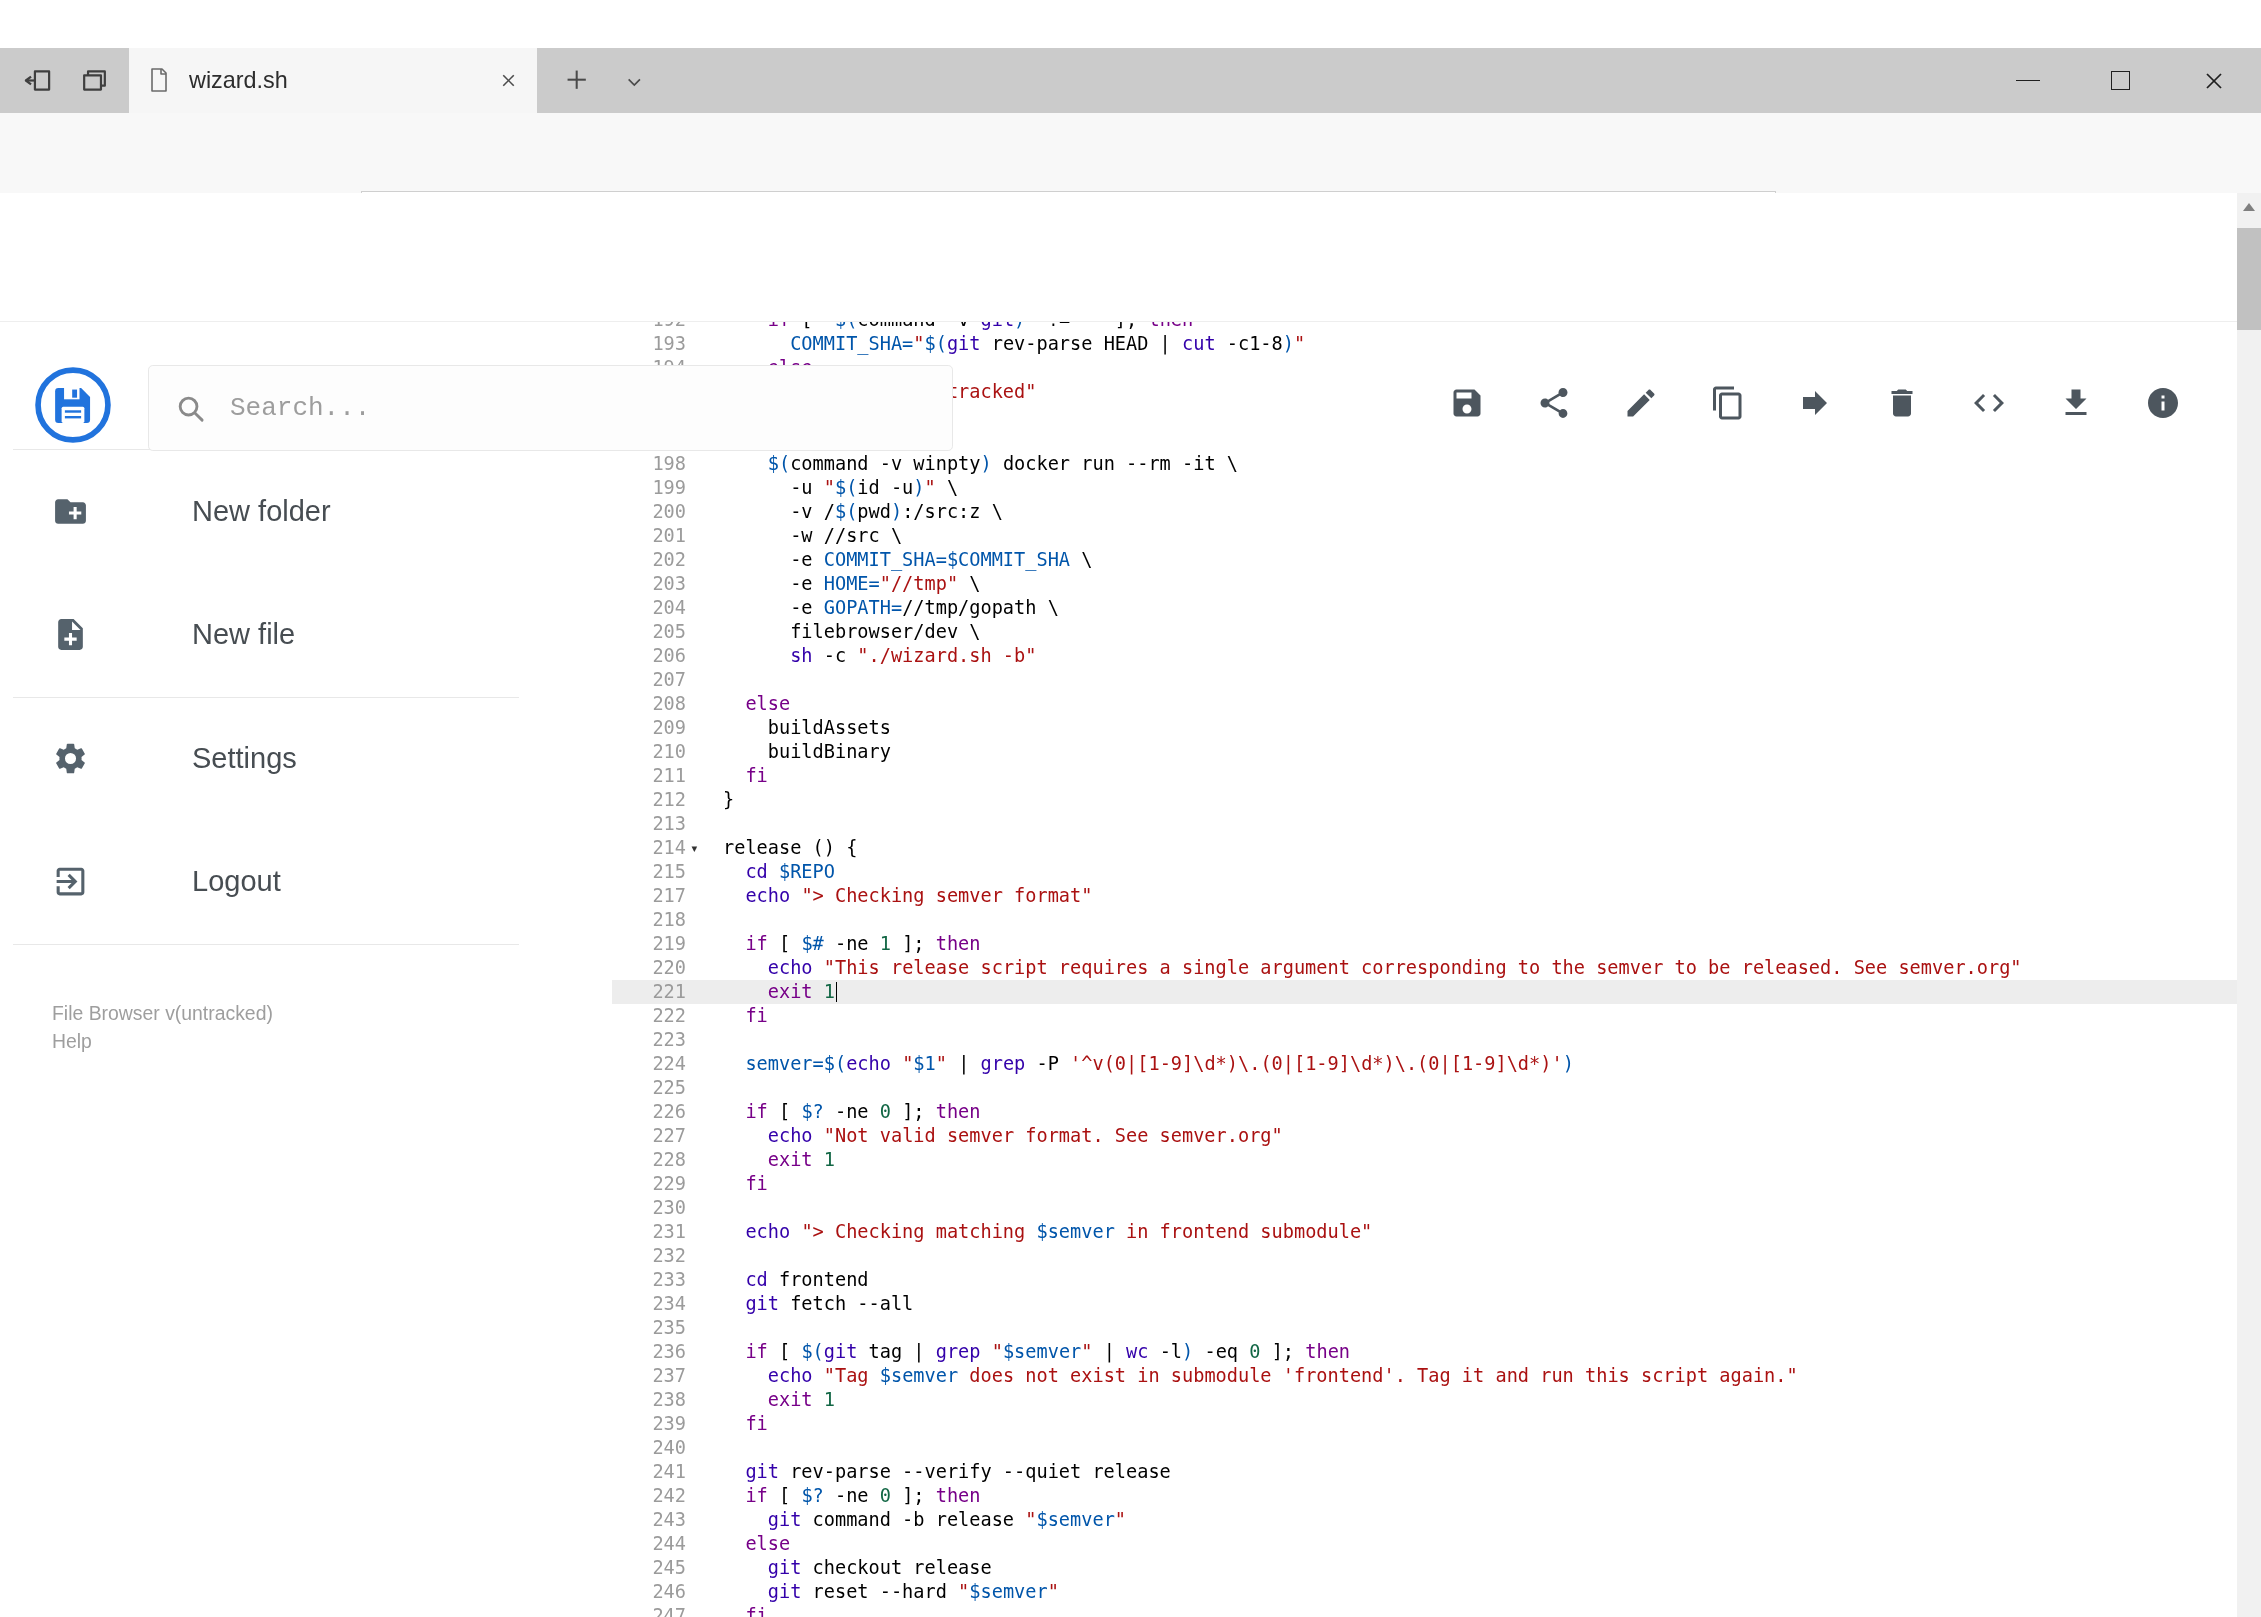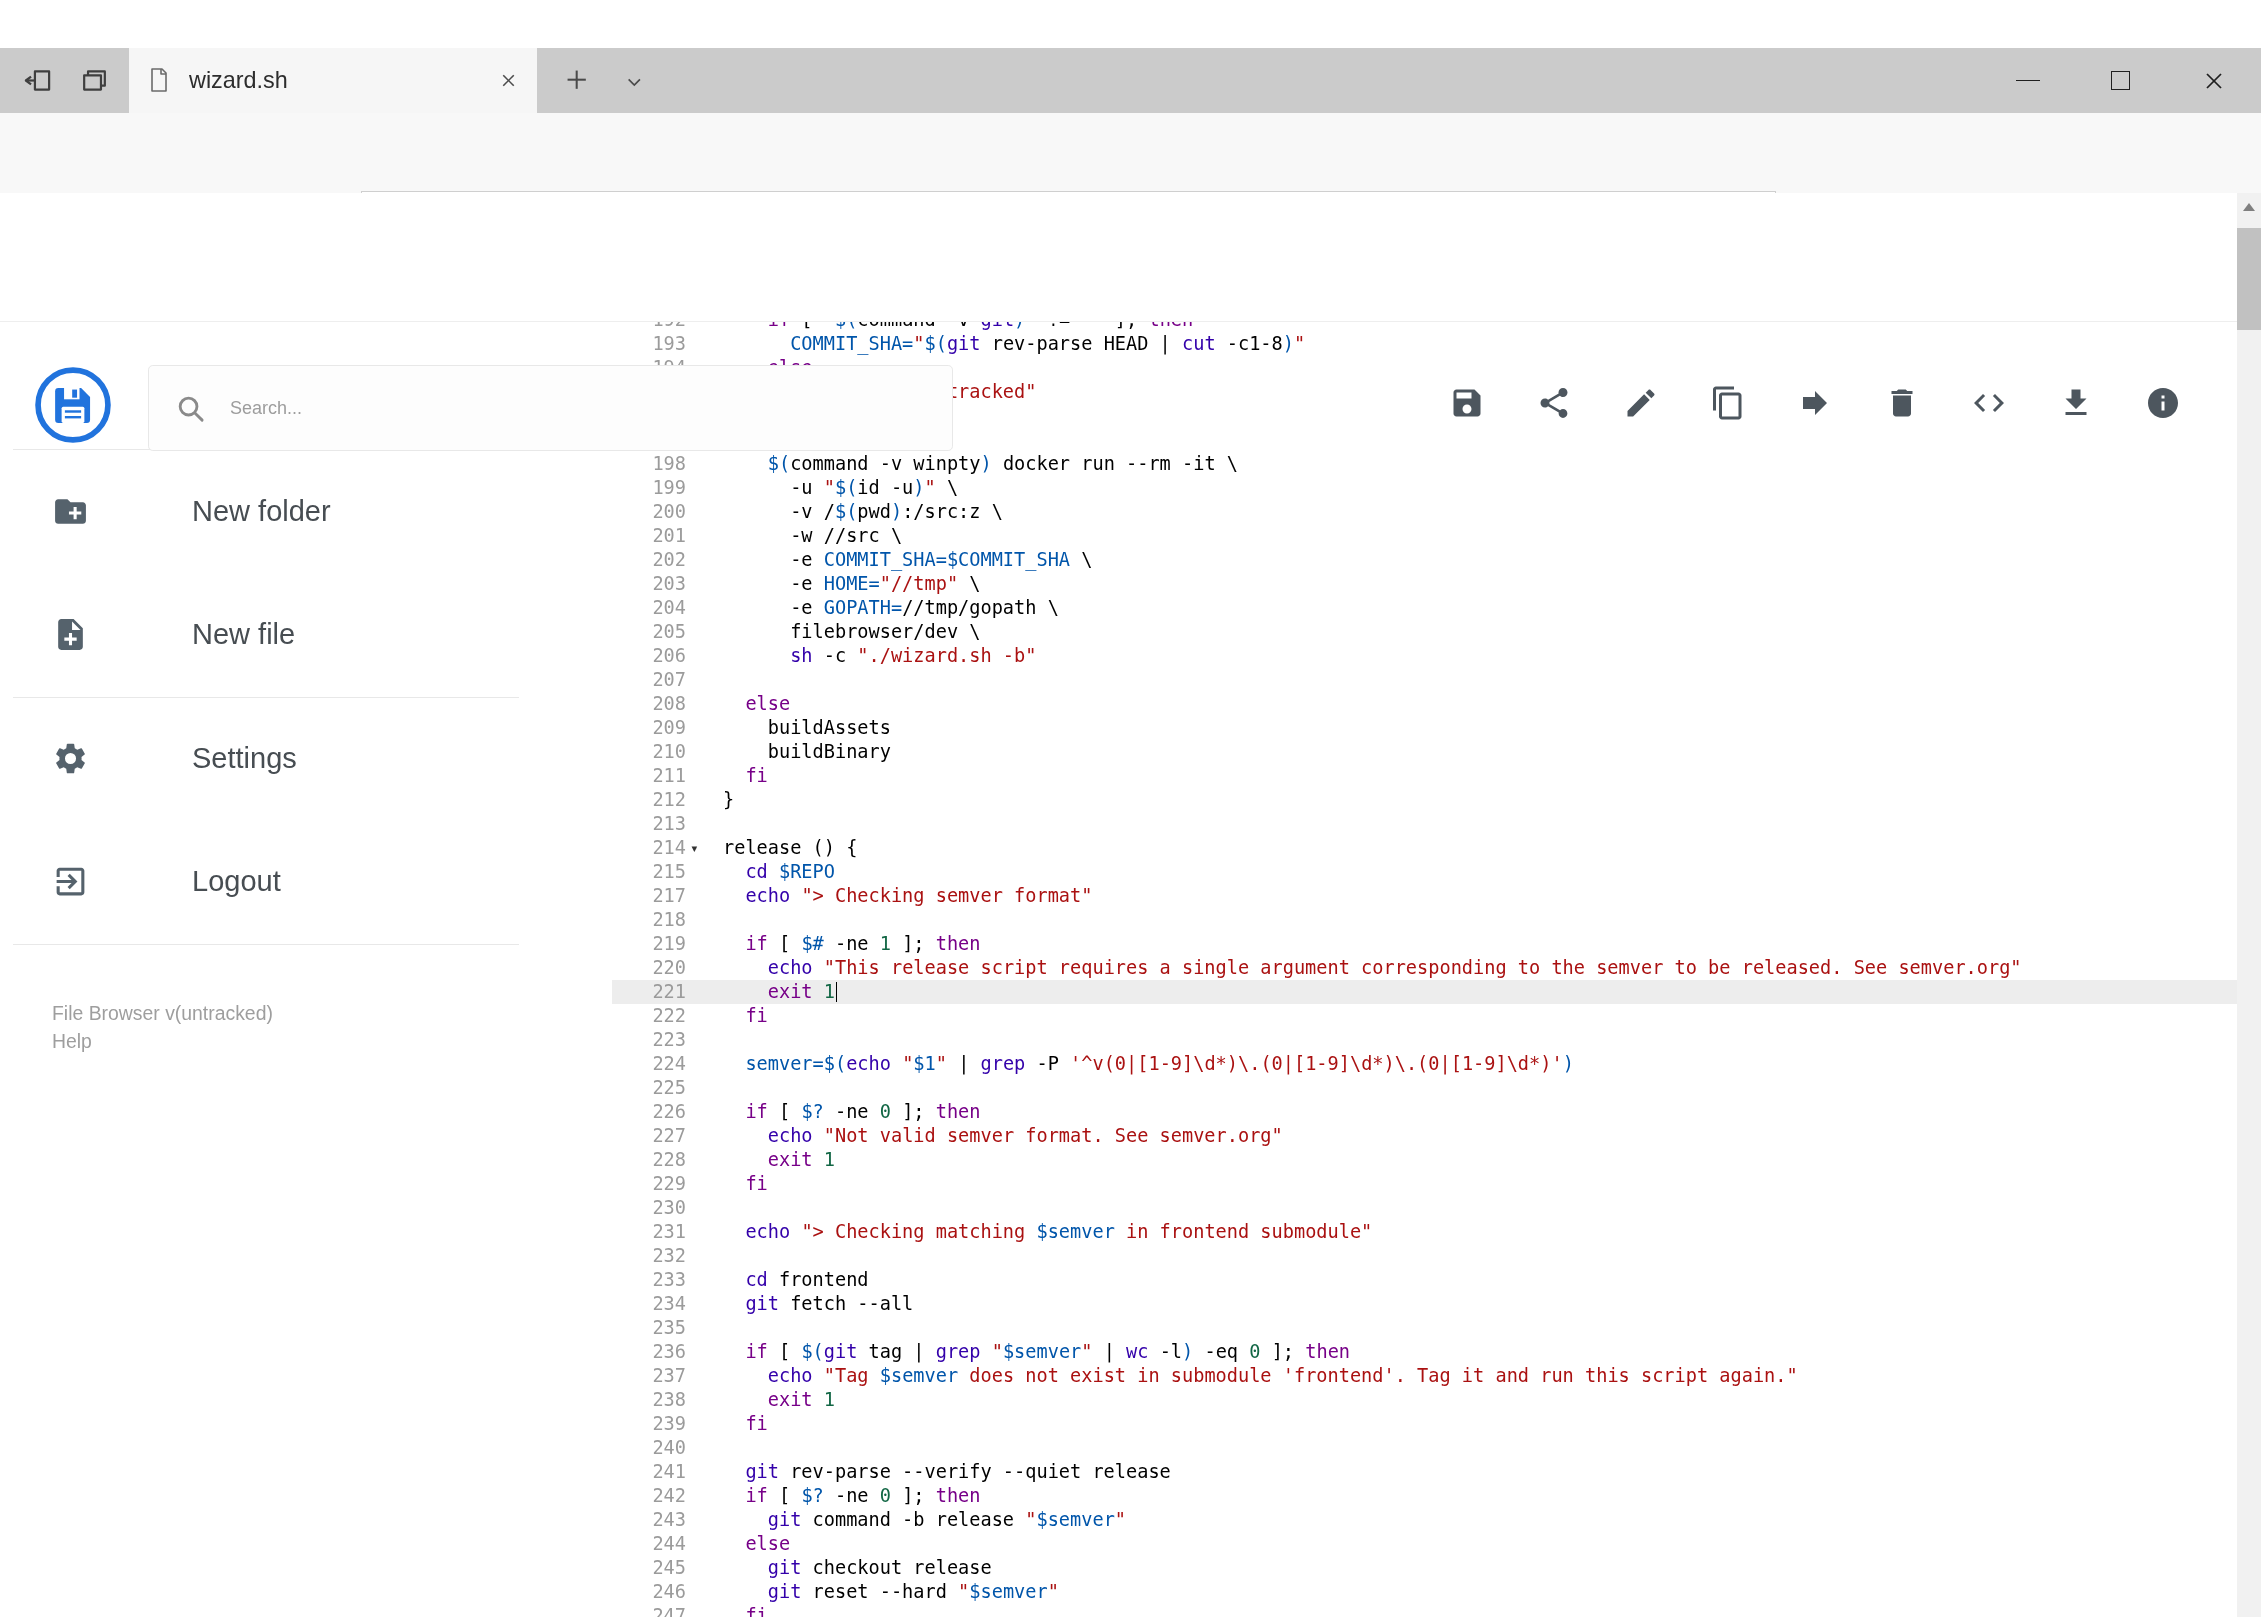--- a/index.html
+++ b/index.html
@@ -40,22 +40,22 @@
   #btn-reading{left:1769px}#btn-star{left:1833px}#btn-hub{left:1951px}
   #btn-pen{left:2030px}#btn-share{left:2111px}#btn-more{left:2190px}
 
   
   #appheader{position:absolute;left:0;top:145px;width:2261px;height:129px;background:#fff;
              border-bottom:0.8px solid #eeeeee;z-index:3}
   #logo{position:absolute;left:34px;top:173px;width:78px;height:78px}
   #searchbox{position:absolute;left:148px;top:172px;width:805px;height:86px;background:#fdfdfd;
              border:1.6px solid #e8e8e8;border-radius:4.8px;display:flex;align-items:center;padding:0 26px}
   #searchbox .mag{width:31px;height:31px;color:#8a8a8a;margin-right:24px;flex:none}
-  #searchbox input{border:none;outline:none;background:transparent;font-size:18px;
-                   font-family:Liberation Sans, sans-serif;color:#ef4444;width:662px}
+  #searchbox input{border:none;outline:none;background:transparent;font-size:26px;
+                   font-family:Liberation Mono, monospace;color:#ef4444;width:662px}
   #searchbox input::placeholder{color:var(--placeholder)}
   #toolbar{position:absolute;left:1423px;top:145px;height:129px;display:flex;align-items:center}
   .tbtn{width:39px;height:39px;margin:0 24px;display:flex;align-items:center;justify-content:center;
         color:var(--headerIcon)}
   .tbtn svg{width:36px;height:36px}
 
   
   #sidebar{position:absolute;left:0;top:274px;width:584px;height:1343px;background:#fff;z-index:2}
   .sitem{position:absolute;left:0;width:584px;height:89px;display:flex;align-items:center;cursor:pointer}
   .sitem svg{width:37px;height:37px;margin-left:52px;color:var(--sidebarIcon);flex:none}

